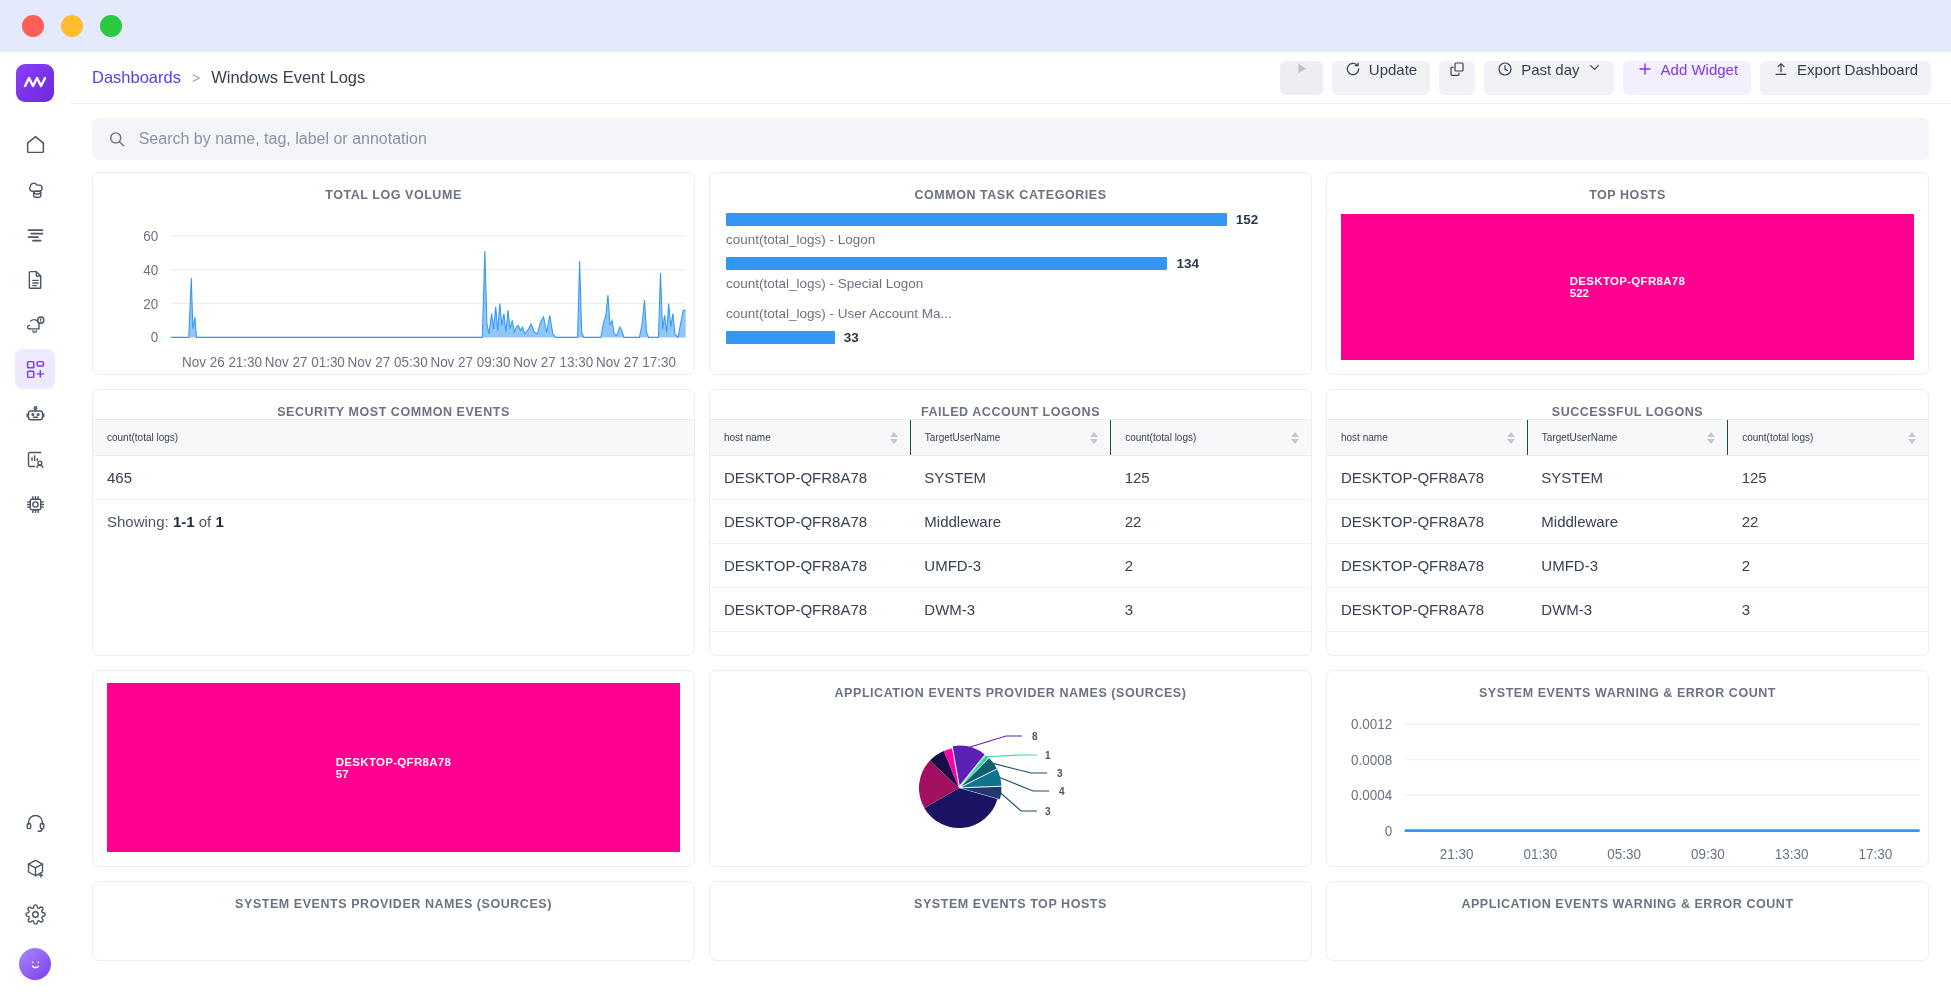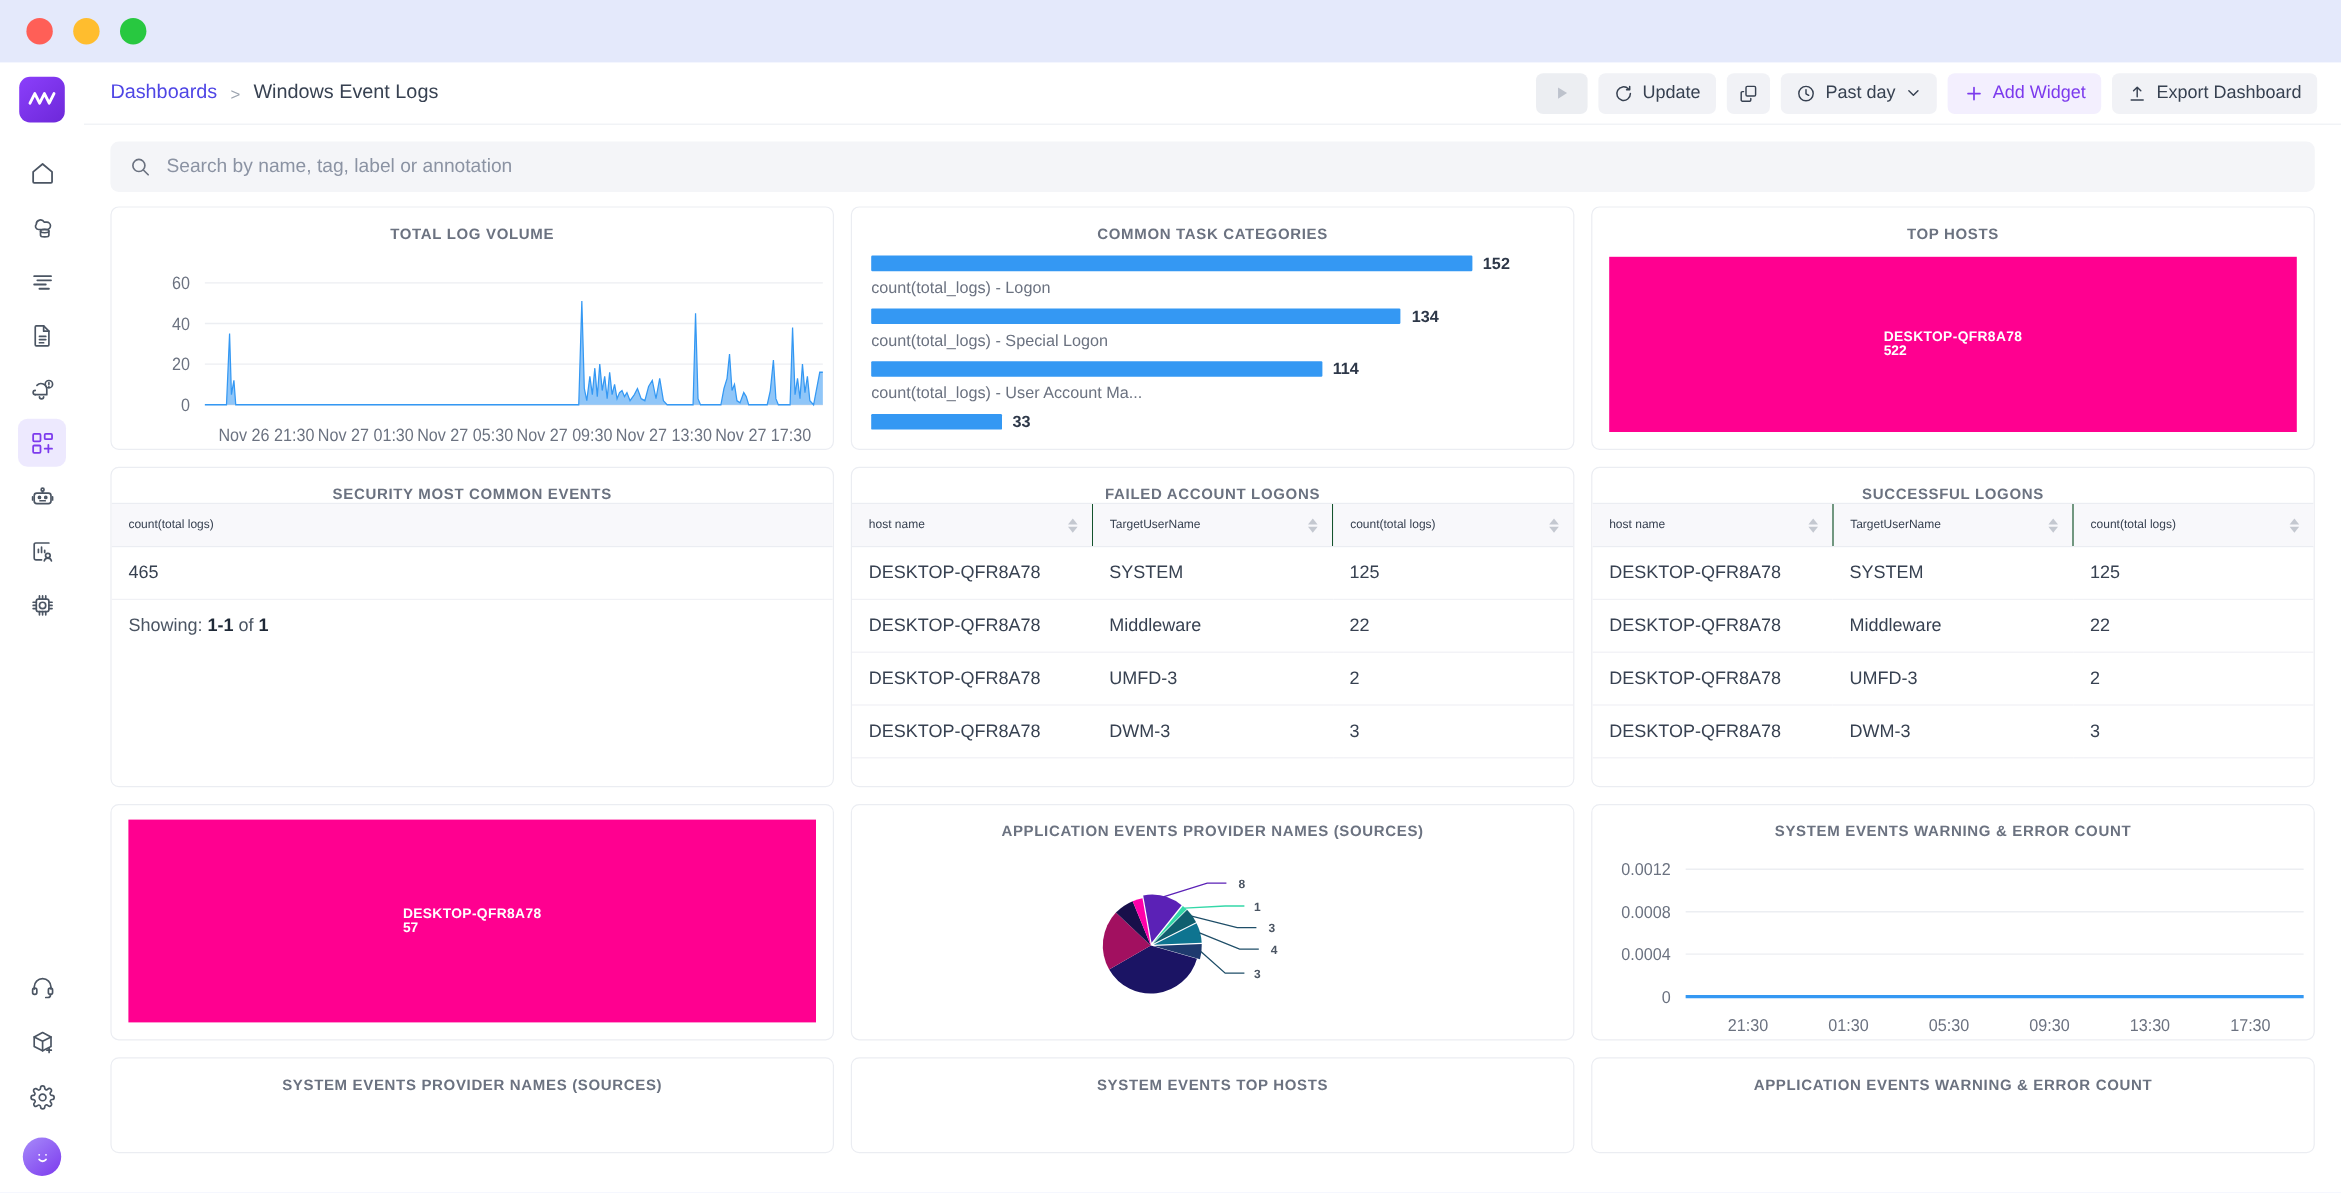--- a/index.html
+++ b/index.html
@@ -78,21 +78,21 @@
   }
   .breadcrumb { display: flex; align-items: center; gap: 11px; font-size: 16.5px; }
   .crumb-link { color: #4f46e5; cursor: pointer; }
   .crumb-sep { color: #9ca3af; font-size: 14px; }
   .crumb-current { color: #374151; }
   .topbar-right { margin-left: auto; display: flex; align-items: center; gap: 9px; }
   .tb-btn {
     height: 34px;
     background: #f1f2f6;
     border-radius: 6px;
-    display: flex; align-items: center; gap: 8px;
+    display: flex; gap: 8px;
     padding: 0 13px;
     font-size: 15px;
     color: #374151;
     cursor: pointer;
     white-space: nowrap;
   }
   .tb-btn.icon-only { padding: 0 10px; }
   .tb-btn.play { background: #eceef2; color: #bdc2cc; padding: 0 14px; }
   .tb-btn.accent { background: #f3effe; color: #7c3aed; padding-left: 14px; }
 
@@ -439,24 +439,20 @@
                 <div class="hbar-label">count(total_logs) - Logon</div>
               </div>
               <div class="hbar-row">
                 <div class="hbar-track">
                   <div class="hbar-fill" style="width: 77.5789%; background: rgb(52, 152, 243);"></div>
                   <span class="hbar-val">134</span>
                 </div>
                 <div class="hbar-label">count(total_logs) - Special Logon</div>
               </div>
               <div class="hbar-row">
-                <div class="hbar-track">
-                  <div class="hbar-fill" style="width: 66%; background: rgb(52, 152, 243);"></div>
-                  <span class="hbar-val">114</span>
-                </div>
                 <div class="hbar-label">count(total_logs) - User Account Ma...</div>
               </div>
               <div class="hbar-row">
                 <div class="hbar-track">
                   <div class="hbar-fill" style="width: 19.1053%; background: rgb(52, 152, 243);"></div>
                   <span class="hbar-val">33</span>
                 </div>
               </div>
             </div>
         </div>

